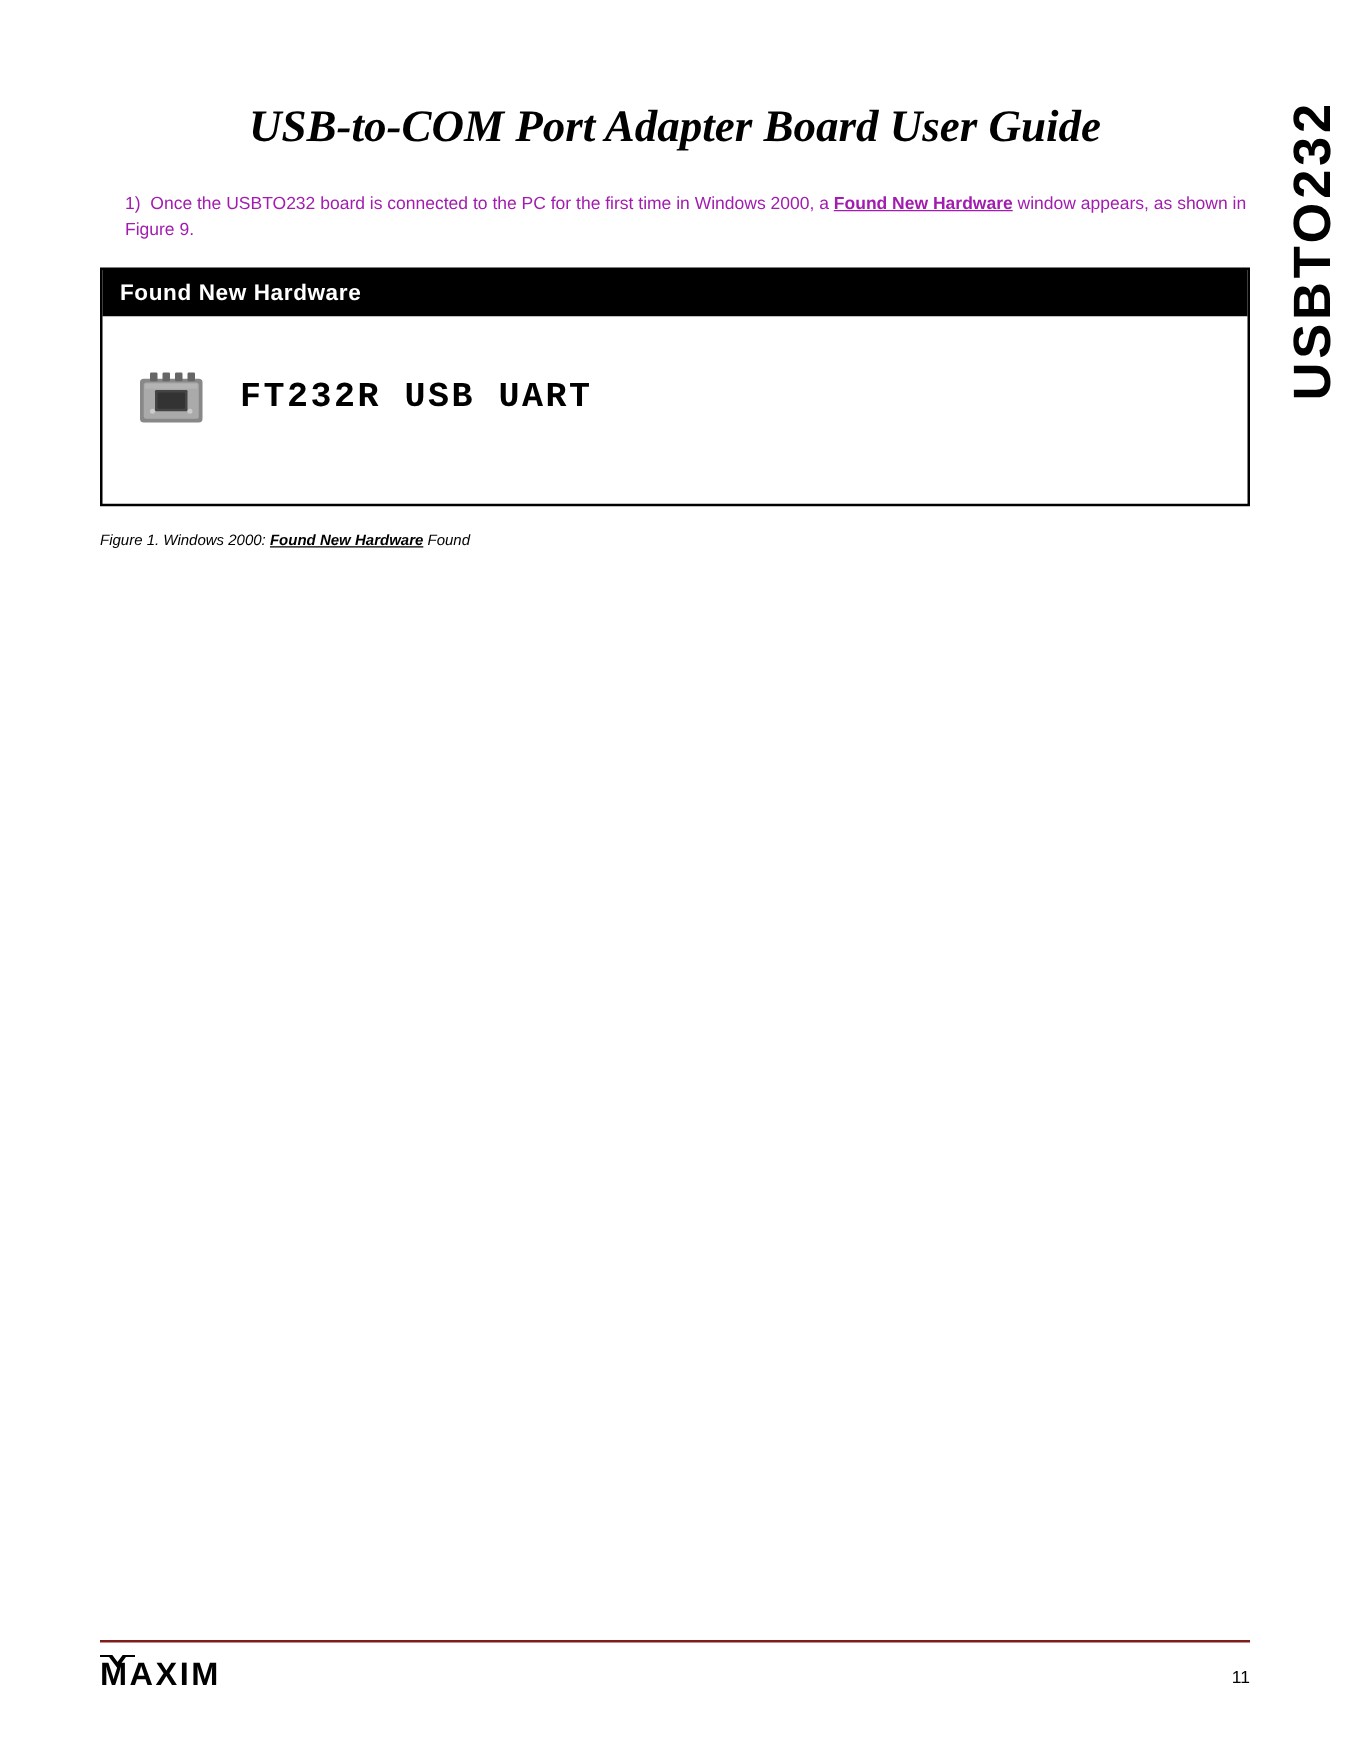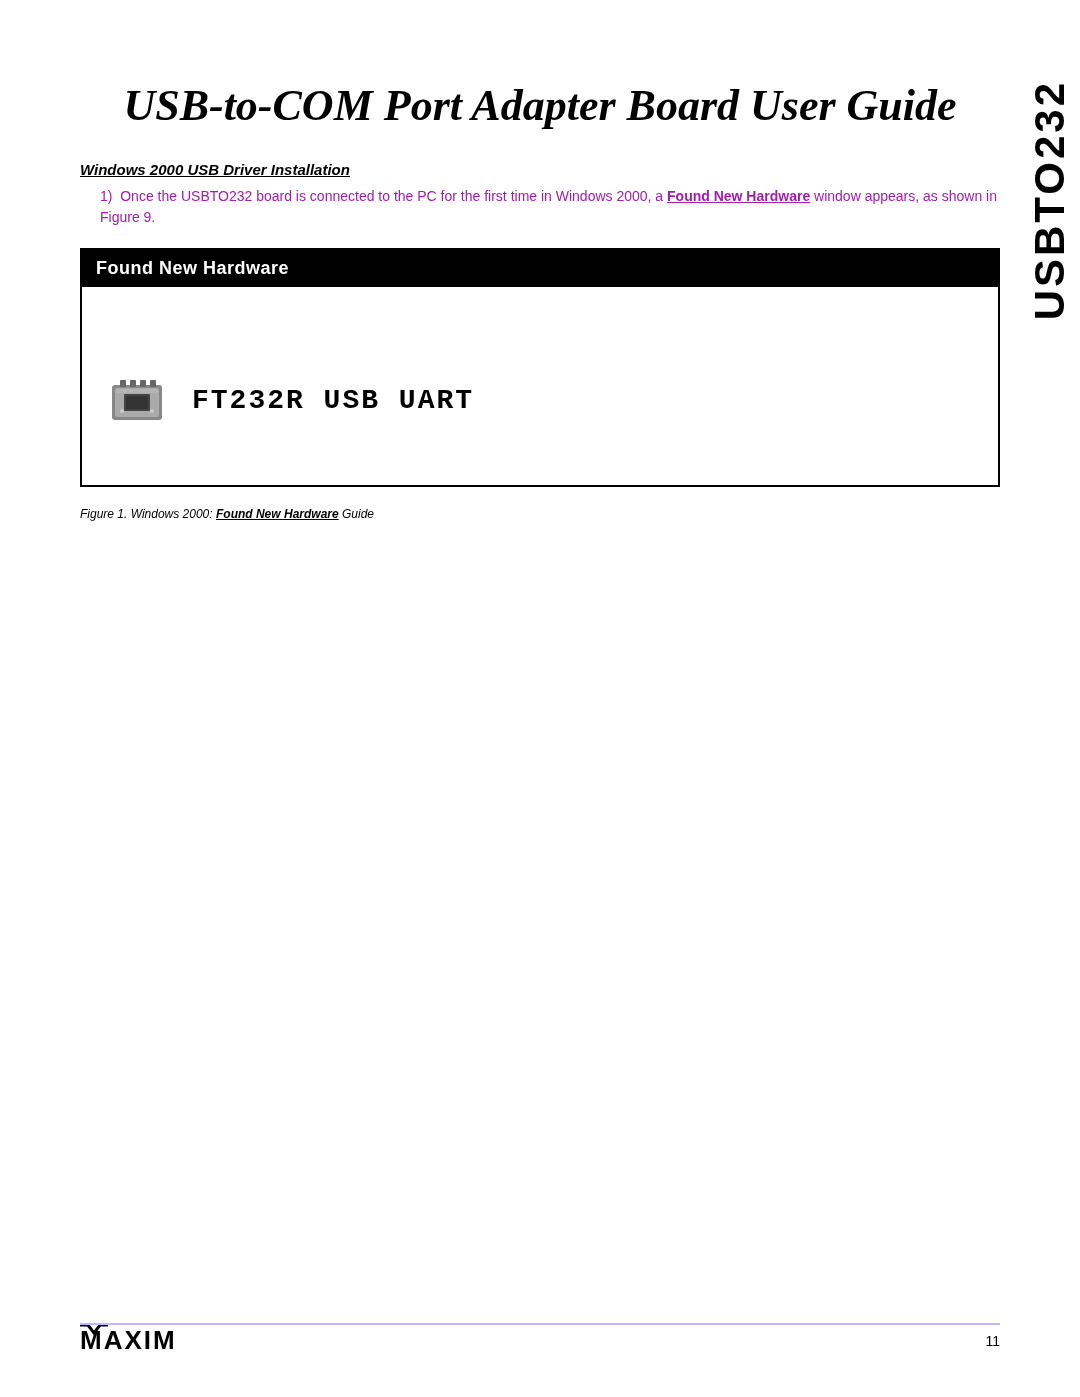--- a/index.html
+++ b/index.html
@@ -18,21 +18,21 @@
       height: 100%;
       padding: 60px 80px 60px 80px;
     }
 
     
     .main-title {
       text-align: center;
       font-family: 'Times New Roman', Times, serif;
       font-style: italic;
       font-weight: bold;
-      font-size: 44px;
+      font-size: 36px;
       color: #000000;
       margin-bottom: 30px;
       margin-top: 20px;
     }
 
     
     .section-heading {
       font-weight: bold;
       font-style: italic;
       font-size: 15px;
@@ -70,21 +70,20 @@
       font-weight: bold;
       font-size: 18px;
       letter-spacing: 0.5px;
     }
 
     .hardware-window-body {
       padding: 30px 20px 50px 20px;
       display: flex;
       align-items: center;
       gap: 20px;
-      margin-top: 48px;
     }
 
     
     .device-icon {
       width: 70px;
       height: 70px;
       flex-shrink: 0;
     }
 
     .device-name {
@@ -134,42 +133,42 @@
 
     
     .footer {
       position: absolute;
       bottom: 40px;
       left: 80px;
       right: 80px;
       display: flex;
       align-items: center;
       justify-content: space-between;
-      border-top: 2px solid #c4b5fd;
+      border-top: 2px solid #7f1d1d;
+      padding-top: 10px;
     }
 
     .page-number {
       font-size: 14px;
       font-weight: normal;
       color: #000000;
     }
 
     
     .maxim-logo-svg {
       height: 28px;
     }
   </style>
 </head>
 <body>
 
 <div class="page-content">
 
   <h1 class="main-title">USB-to-COM Port Adapter Board User Guide</h1>
 
-  <p class="section-heading">Windows 2000 USB Driver Installation</p>
 
   <p class="body-text">
     1)&nbsp; <span>Once the USBTO232 board is connected to the PC for the first time in Windows 2000, a </span><strong>Found New Hardware</strong><span> window appears, as shown in Figure 9.</span>
   </p>
 
   <div class="hardware-window">
 
     <div class="hardware-window-titlebar">Found New Hardware</div>
 
     <div class="hardware-window-body">
@@ -194,21 +193,21 @@
           <rect x="14" y="24" width="42" height="4" rx="1" fill="#cccccc" opacity="0.3"></rect>
         </svg>
       </div>
 
       <div class="device-name">FT232R USB UART</div>
 
     </div>
   </div>
 
   <p class="figure-caption">
-    <span>Figure 1. Windows 2000: </span><strong>Found New Hardware</strong><span> Guide</span>
+    <span>Figure 1. Windows 2000: </span><strong>Found New Hardware</strong><span> Found</span>
   </p>
 
   <div class="side-label">
     <span class="side-label-text">USBTO232</span>
   </div>
 
   <div class="footer">
 
     <div>
       <svg class="maxim-logo-svg" viewBox="0 0 120 28" xmlns="http://www.w3.org/2000/svg">

